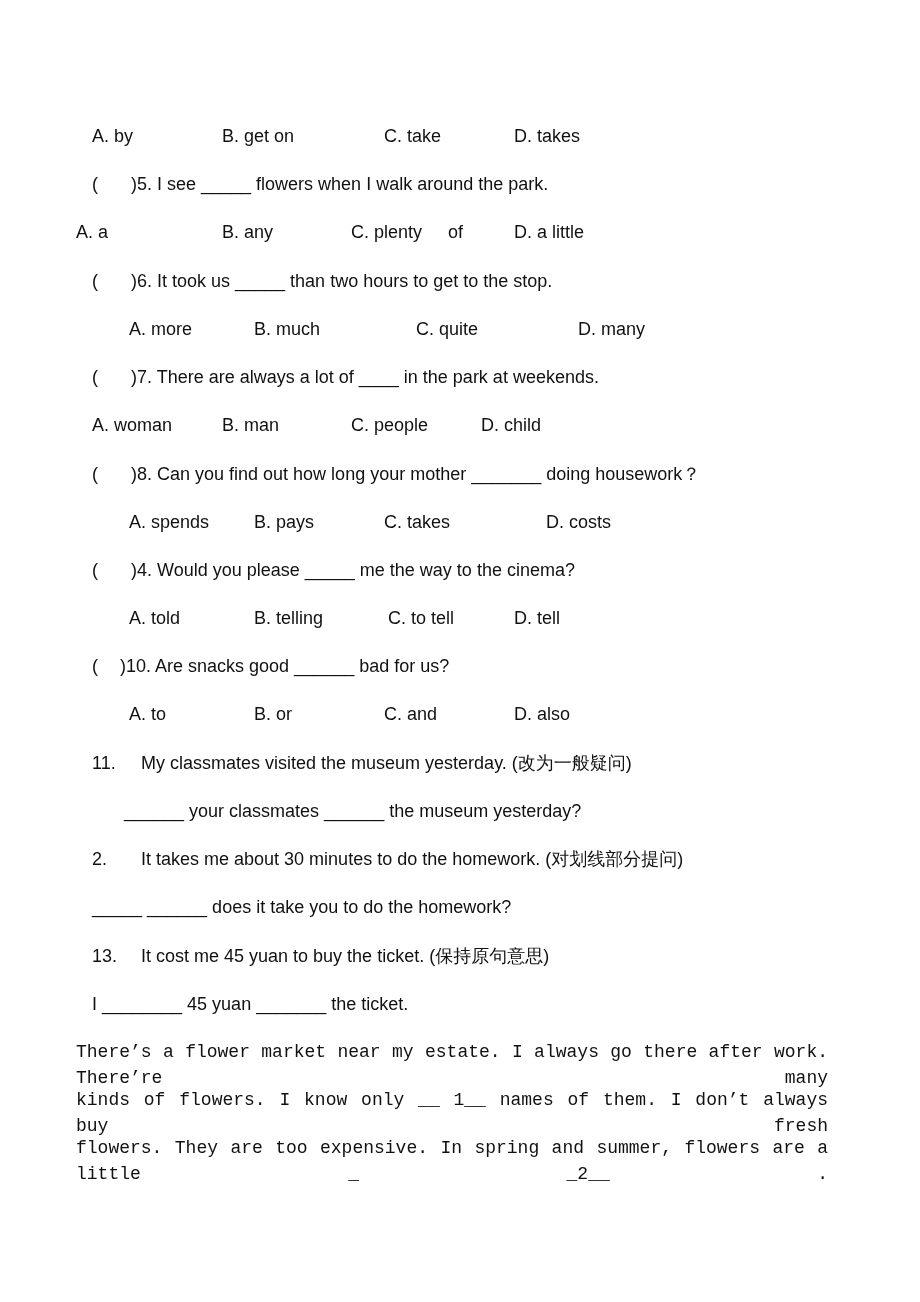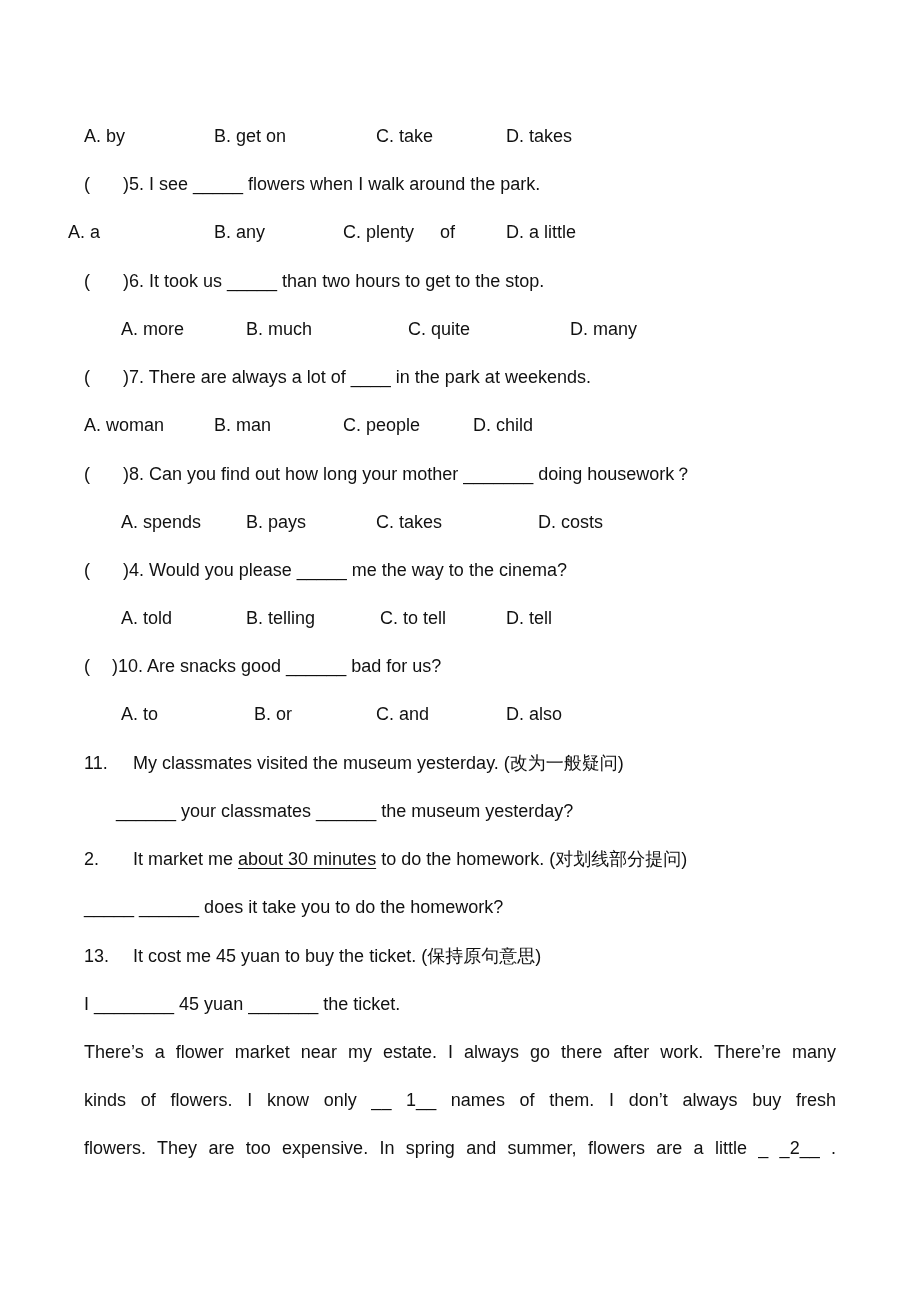--- a/index.html
+++ b/index.html
@@ -2,25 +2,25 @@
 <html><head>
   <meta charset="utf-8">
   <style>
     html, body { margin: 0; padding: 0; background: #ffffff; }
     body {
       width: 920px; height: 1302px; position: relative; overflow: hidden;
       font-family: "Liberation Sans", "DejaVu Sans", sans-serif;
       color: #111111; font-size: 18px;
     }
     .line { position: absolute; left: 0; height: 26px; line-height: 26px; white-space: nowrap; }
-    .t { position: absolute; top: 0; }
-    .u { text-decoration: underline; text-underline-offset: 3px; }
+    .t { position: absolute; top: 0; margin-left: 8px; }
+    .u { text-underline-offset: 3px; }
     .para {
-      position: absolute; left: 84px; width: 752px; line-height: 26px;
-      text-align: justify; text-align-last: justify;
+      position: absolute; left: 76px; width: 752px; line-height: 26px;
+      text-align: justify; text-align-last: justify; font-family: Liberation Mono, monospace;
     }
   </style>
 </head>
 <body>
 
 <div class="line" style="top:123px">
   <span class="t" style="left:84px">A. by</span>
   <span class="t" style="left:214px">B. get on</span>
   <span class="t" style="left:376px">C. take</span>
   <span class="t" style="left:506px">D. takes</span>
@@ -81,36 +81,36 @@
   <span class="t" style="left:380px">C. to tell</span>
   <span class="t" style="left:506px">D. tell</span>
 </div>
 
 <div class="line" style="top:653px">
   <span class="t" style="left:84px">(</span>
   <span class="t" style="left:112px">)10. Are snacks good ______ bad for us?</span>
 </div>
 <div class="line" style="top:701px">
   <span class="t" style="left:121px">A. to</span>
-  <span class="t" style="left:254px">B. or</span>
+  <span class="t" style="left:246px">B. or</span>
   <span class="t" style="left:376px">C. and</span>
   <span class="t" style="left:506px">D. also</span>
 </div>
 
 <div class="line" style="top:750px">
   <span class="t" style="left:84px">11.</span>
   <span class="t" style="left:133px">My classmates visited the museum yesterday. (改为一般疑问)</span>
 </div>
 <div class="line" style="top:798px">
   <span class="t" style="left:116px">______ your classmates ______ the museum yesterday?</span>
 </div>
 
 <div class="line" style="top:846px">
   <span class="t" style="left:84px">2.</span>
-  <span class="t" style="left:133px"><span>It market me </span><span class="u">about 30 minutes</span><span> to do the homework. (对划线部分提问)</span></span>
+  <span class="t" style="left:133px"><span>It takes me </span><span class="u">about 30 minutes</span><span> to do the homework. (对划线部分提问)</span></span>
 </div>
 <div class="line" style="top:894px">
   <span class="t" style="left:84px">_____ ______ does it take you to do the homework?</span>
 </div>
 
 <div class="line" style="top:943px">
   <span class="t" style="left:84px">13.</span>
   <span class="t" style="left:133px">It cost me 45 yuan to buy the ticket. (保持原句意思)</span>
 </div>
 <div class="line" style="top:991px">

